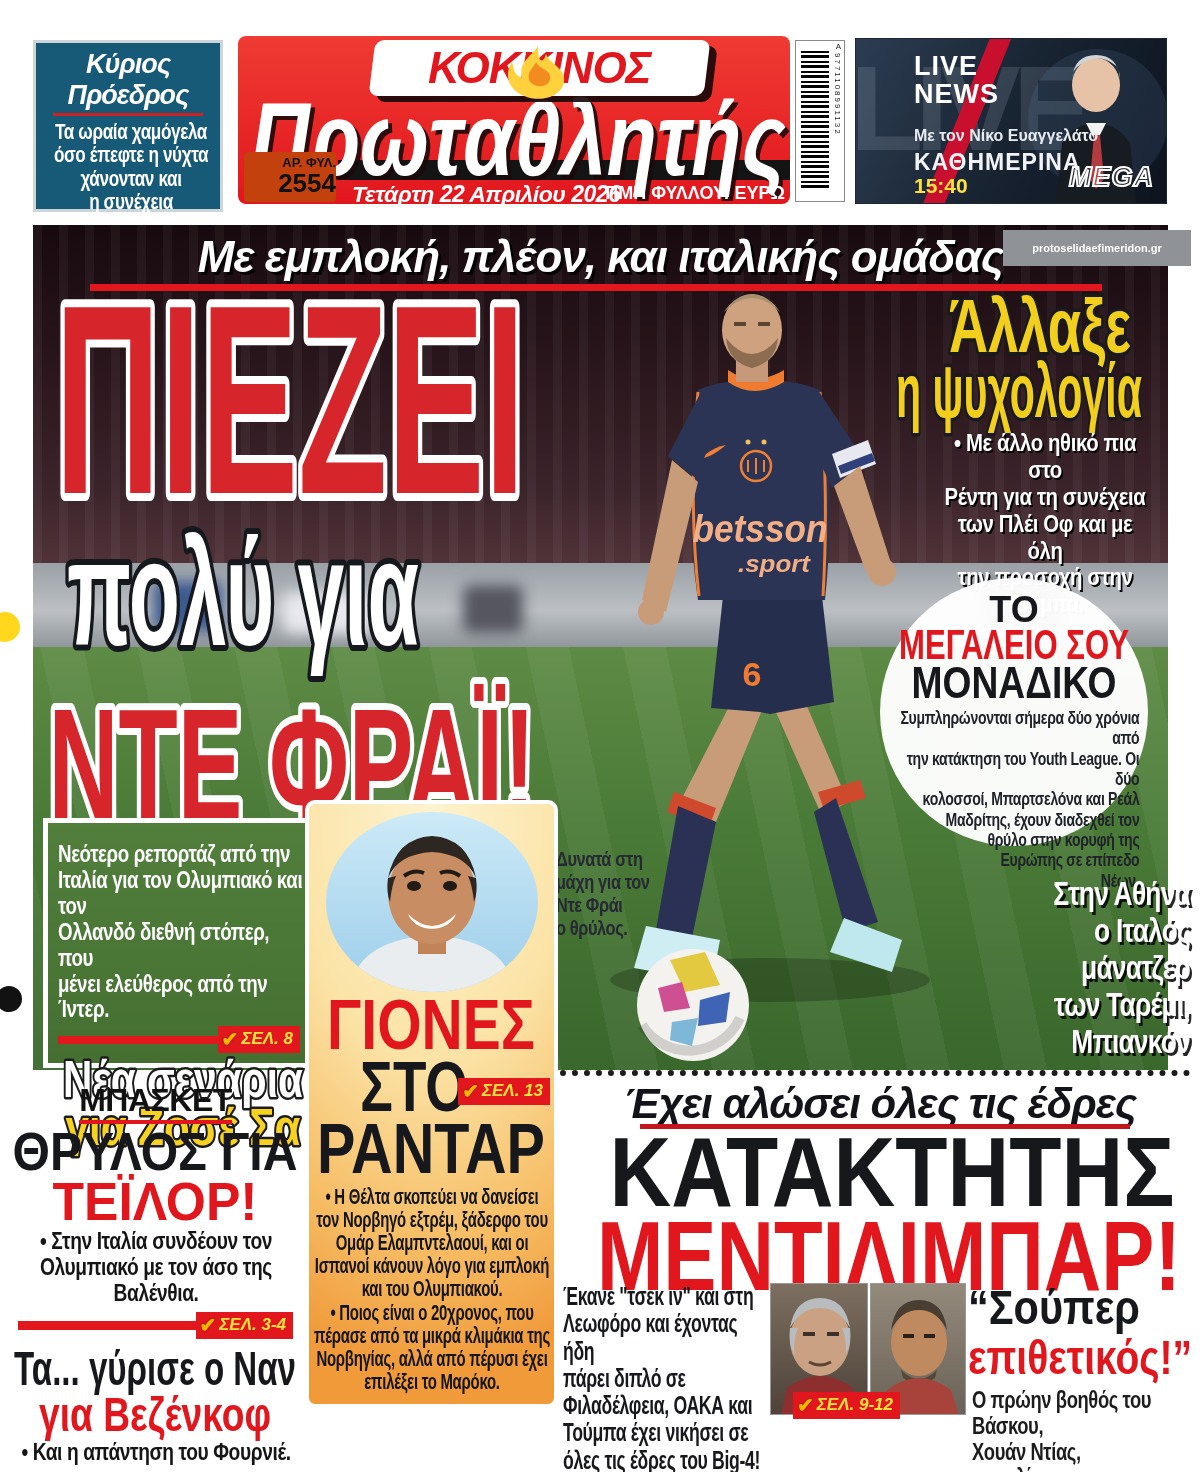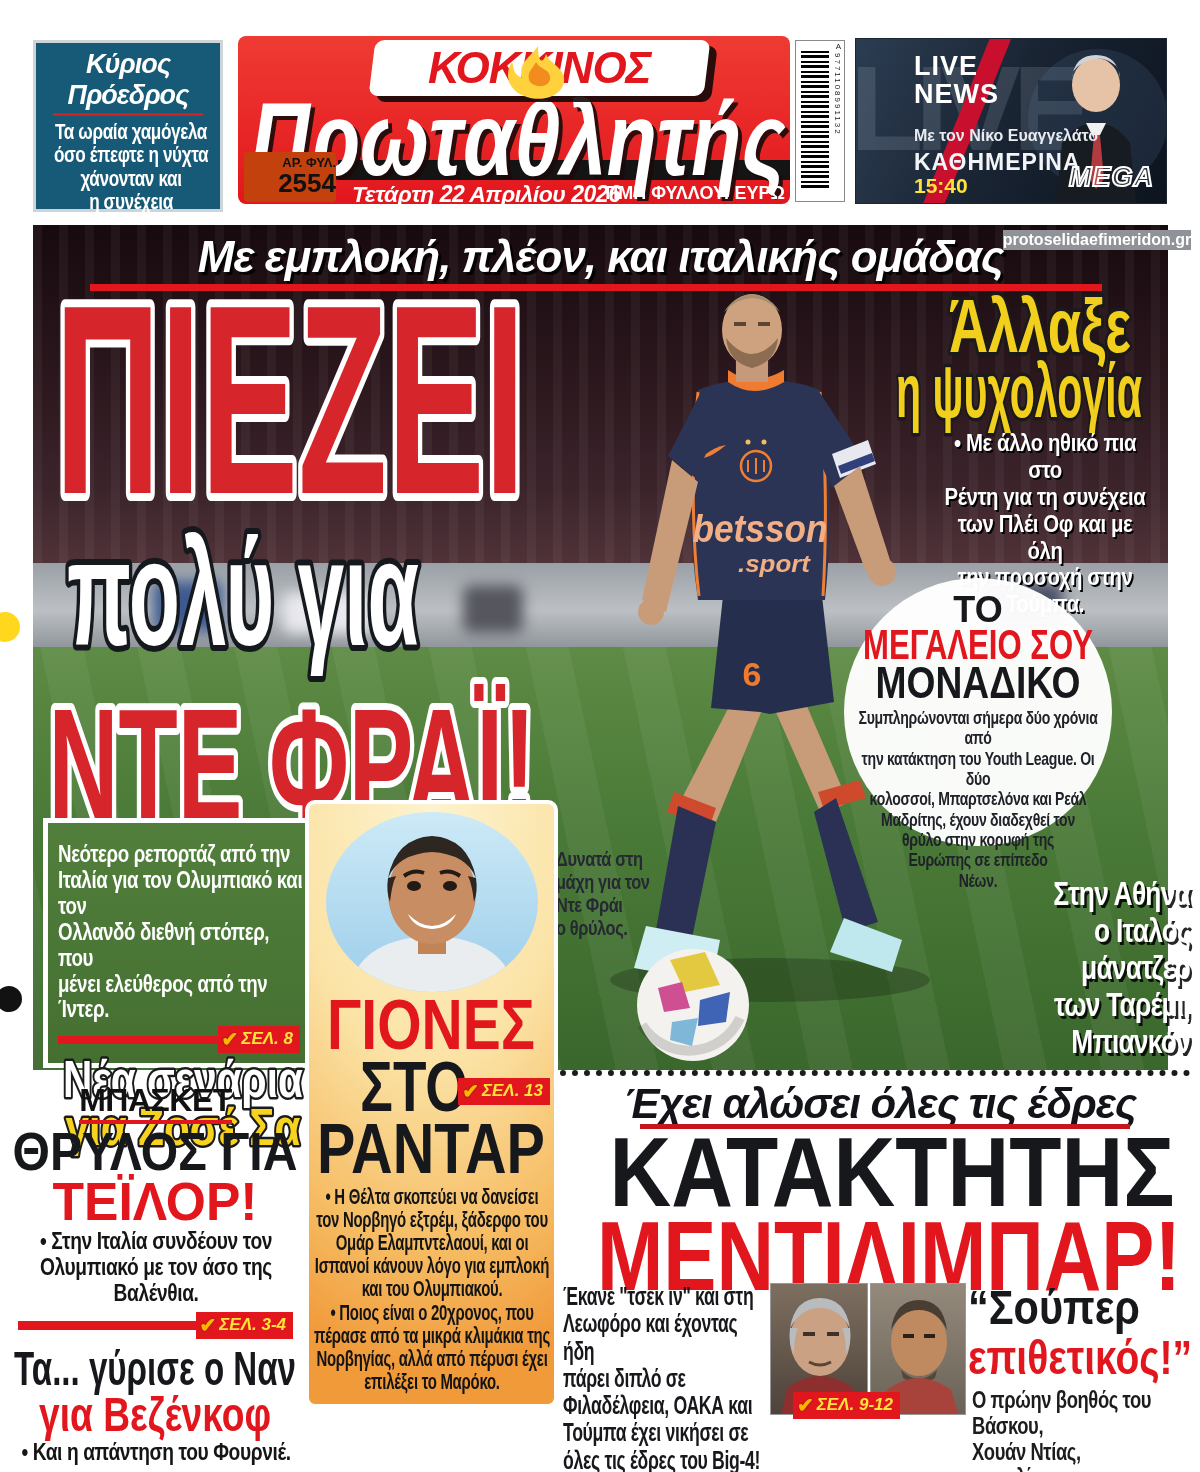--- a/index.html
+++ b/index.html
@@ -40,22 +40,22 @@
         background:linear-gradient(115deg,#2c3d52,#17212f 55%,#0d1420)}
   .tv-ghost{position:absolute;left:-6px;top:0px;font-weight:900;font-size:120px;
             color:rgba(210,220,235,.15);letter-spacing:-8px}
   .tv-slash{position:absolute;left:98px;top:-30px;width:20px;height:240px;background:#c8102e;transform:rotate(22deg)}
   .tv-show{position:absolute;left:58px;top:14px;color:#fff;font-weight:700;font-size:27px;line-height:1.02;letter-spacing:1px}
   .tv-host{position:absolute;left:58px;top:88px;color:#e8ecf2;font-weight:700;font-size:16px}
   .tv-days{position:absolute;left:58px;top:110px;color:#f2f4f8;font-weight:700;font-size:23px;letter-spacing:1px}
   .tv-time{position:absolute;left:58px;top:135px;color:#ffe23c;font-weight:900;font-size:21px}
   .tv-logo{position:absolute;right:12px;bottom:10px;font-weight:900;font-style:italic;font-size:27px;
            color:rgba(255,255,255,.12);-webkit-text-stroke:2px #fff;letter-spacing:1px}
-  .watermark{left:1003px;top:230px;width:188px;height:20px;background:#8f9296;color:#fff;
-             font-weight:700;font-size:16px;display:flex;align-items:center;justify-content:center}
+  .watermark{left:1003px;top:230px;width:188px;height:36px;background:#8f9296;color:#fff;
+             font-weight:700;font-size:11px;display:flex;align-items:center;justify-content:center}
 
   
   .photo{left:33px;top:225px;width:1135px;height:845px;overflow:hidden;background:#203018}
   .ph-top{position:absolute;left:0;top:0;width:100%;height:340px;
           background:linear-gradient(#170a0e,#2b171d 45%,#3c242b 78%,#503339);}
   .ph-top:after{content:"";position:absolute;inset:0;
           background:repeating-linear-gradient(90deg,rgba(255,255,255,.045) 0 9px,transparent 9px 26px)}
   .ph-band{position:absolute;left:0;top:338px;width:100%;height:86px;
           background:linear-gradient(#9aa0a6,#bcc0c4 55%,#8e9499)}
   .blur-fig{position:absolute;filter:blur(7px);border-radius:8px}
@@ -82,22 +82,22 @@
   .chk{color:#ffb400;font-size:20px;margin-right:3px;text-shadow:0 0 2px #5d2d00;font-style:normal}
   .gb-bullet{color:#fff;font-weight:800;font-size:21px;letter-spacing:-.5px;
              width:320px;transform:scaleX(.78);transform-origin:0 0;margin-top:2px}
 
   
   .caption{left:556px;top:848px;width:170px;color:#262833;font-weight:800;font-size:20px;
            line-height:1.15;transform:scaleX(.82);transform-origin:0 0;letter-spacing:-.5px}
   .psy-bullet{left:925px;top:430px;width:240px;text-align:center;color:#fff;font-weight:800;
               font-size:24px;line-height:1.12;letter-spacing:-.5px;transform:scaleX(.85);
               transform-origin:50% 0;text-shadow:2px 2px 0 #000}
-  .circle{left:844px;top:578px;width:268px;height:268px;border-radius:50%;background:rgba(255,255,255,.97);
-          text-align:center;padding-top:14px;box-sizing:border-box}
+  .circle{left:880px;top:578px;width:268px;height:268px;border-radius:50%;background:rgba(255,255,255,.97);
+          text-align:right;padding-top:14px;box-sizing:border-box}
   .circ-body{color:#20222a;font-weight:800;font-size:18.5px;line-height:1.1;letter-spacing:-.4px;
              width:330px;margin-left:-31px;transform:scaleX(.76);transform-origin:50% 0;margin-top:4px}
   .athens{left:930px;top:876px;width:260px;text-align:right;color:#fff;font-weight:800;font-size:33px;
           line-height:1.12;letter-spacing:-1px;transform:scaleX(.8);transform-origin:100% 0;
           text-shadow:3px 3px 0 rgba(0,0,0,.85)}
 
   
   .orangebox{left:305px;top:800px;width:253px;height:608px;border:4px solid #fff;border-radius:10px;
              box-sizing:border-box;text-align:center;
              background:radial-gradient(130% 95% at 50% 0%,#fdf3d0 0%,#fbe3a6 45%,#f6bc63 78%,#f09a3a 100%)}

